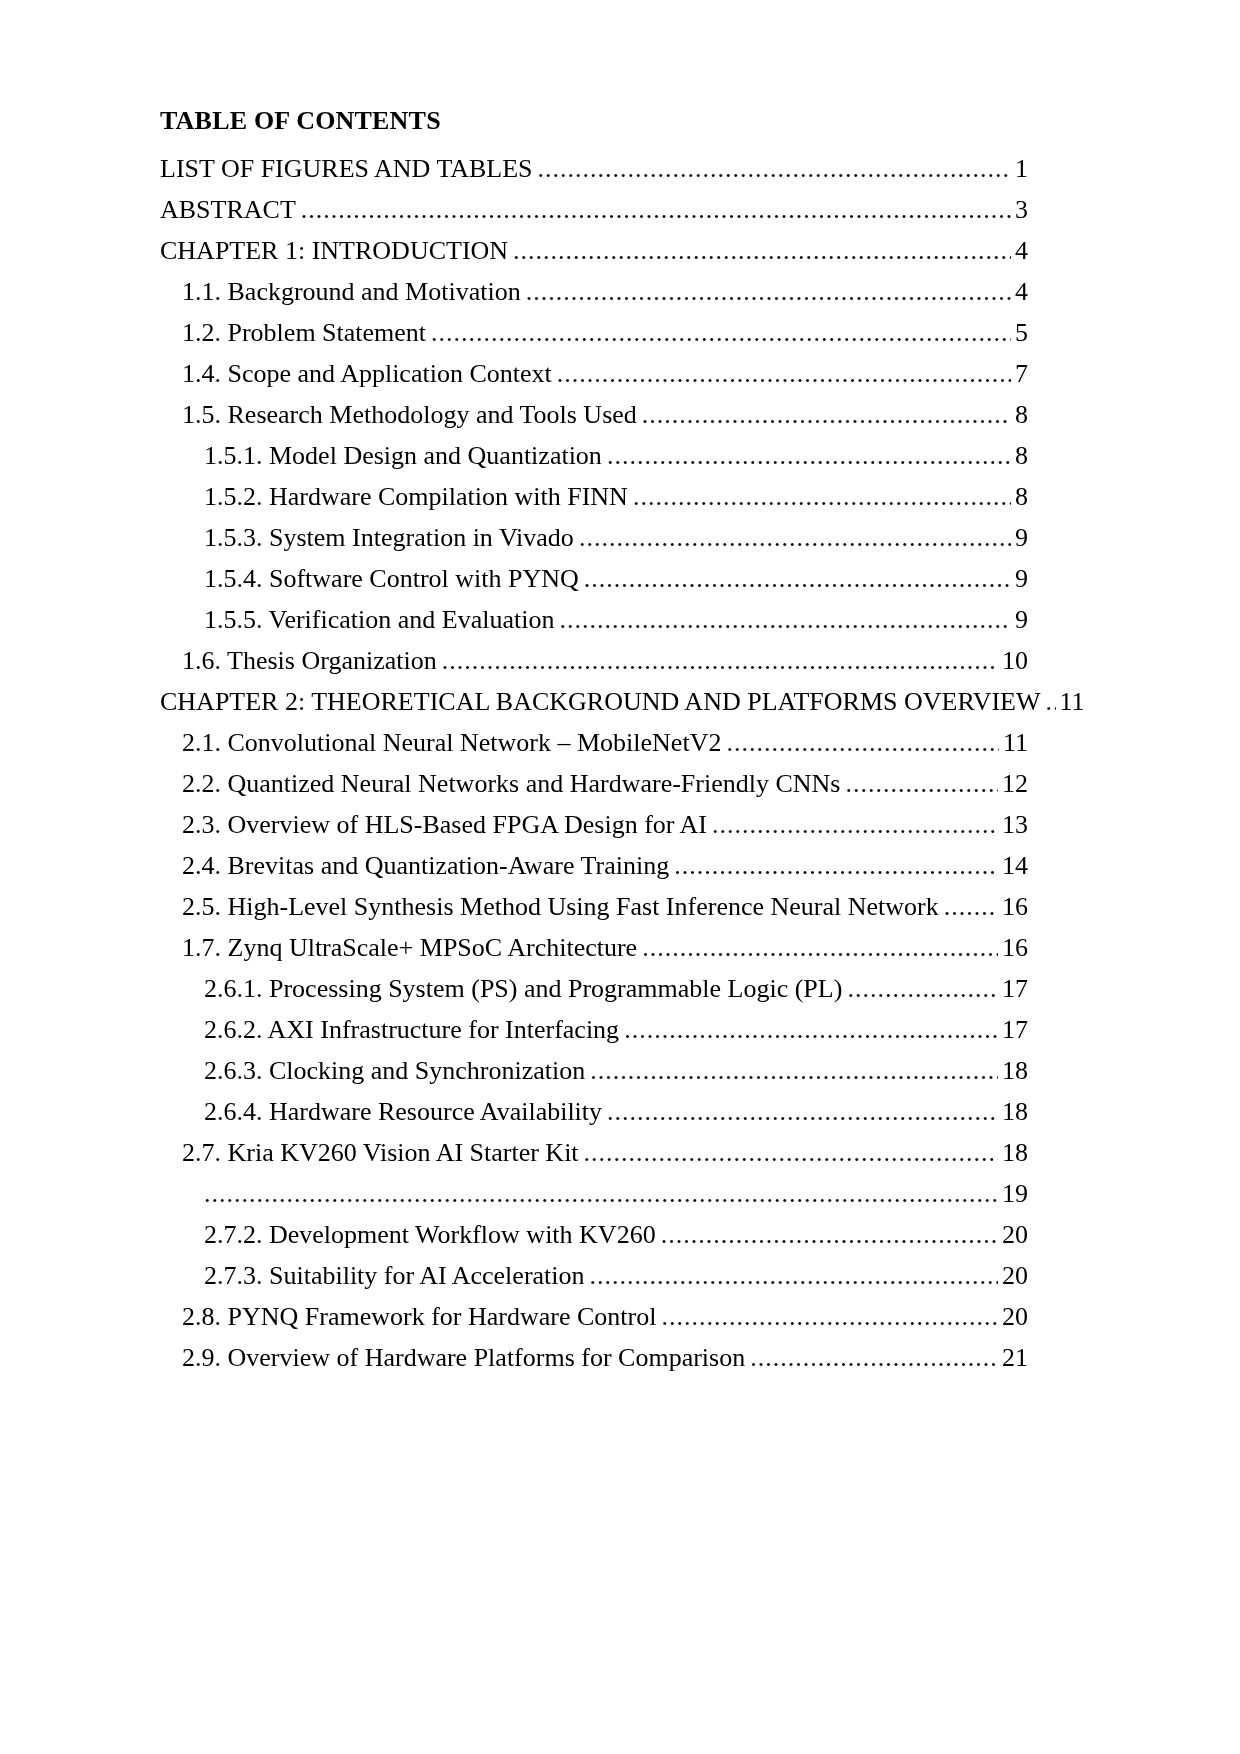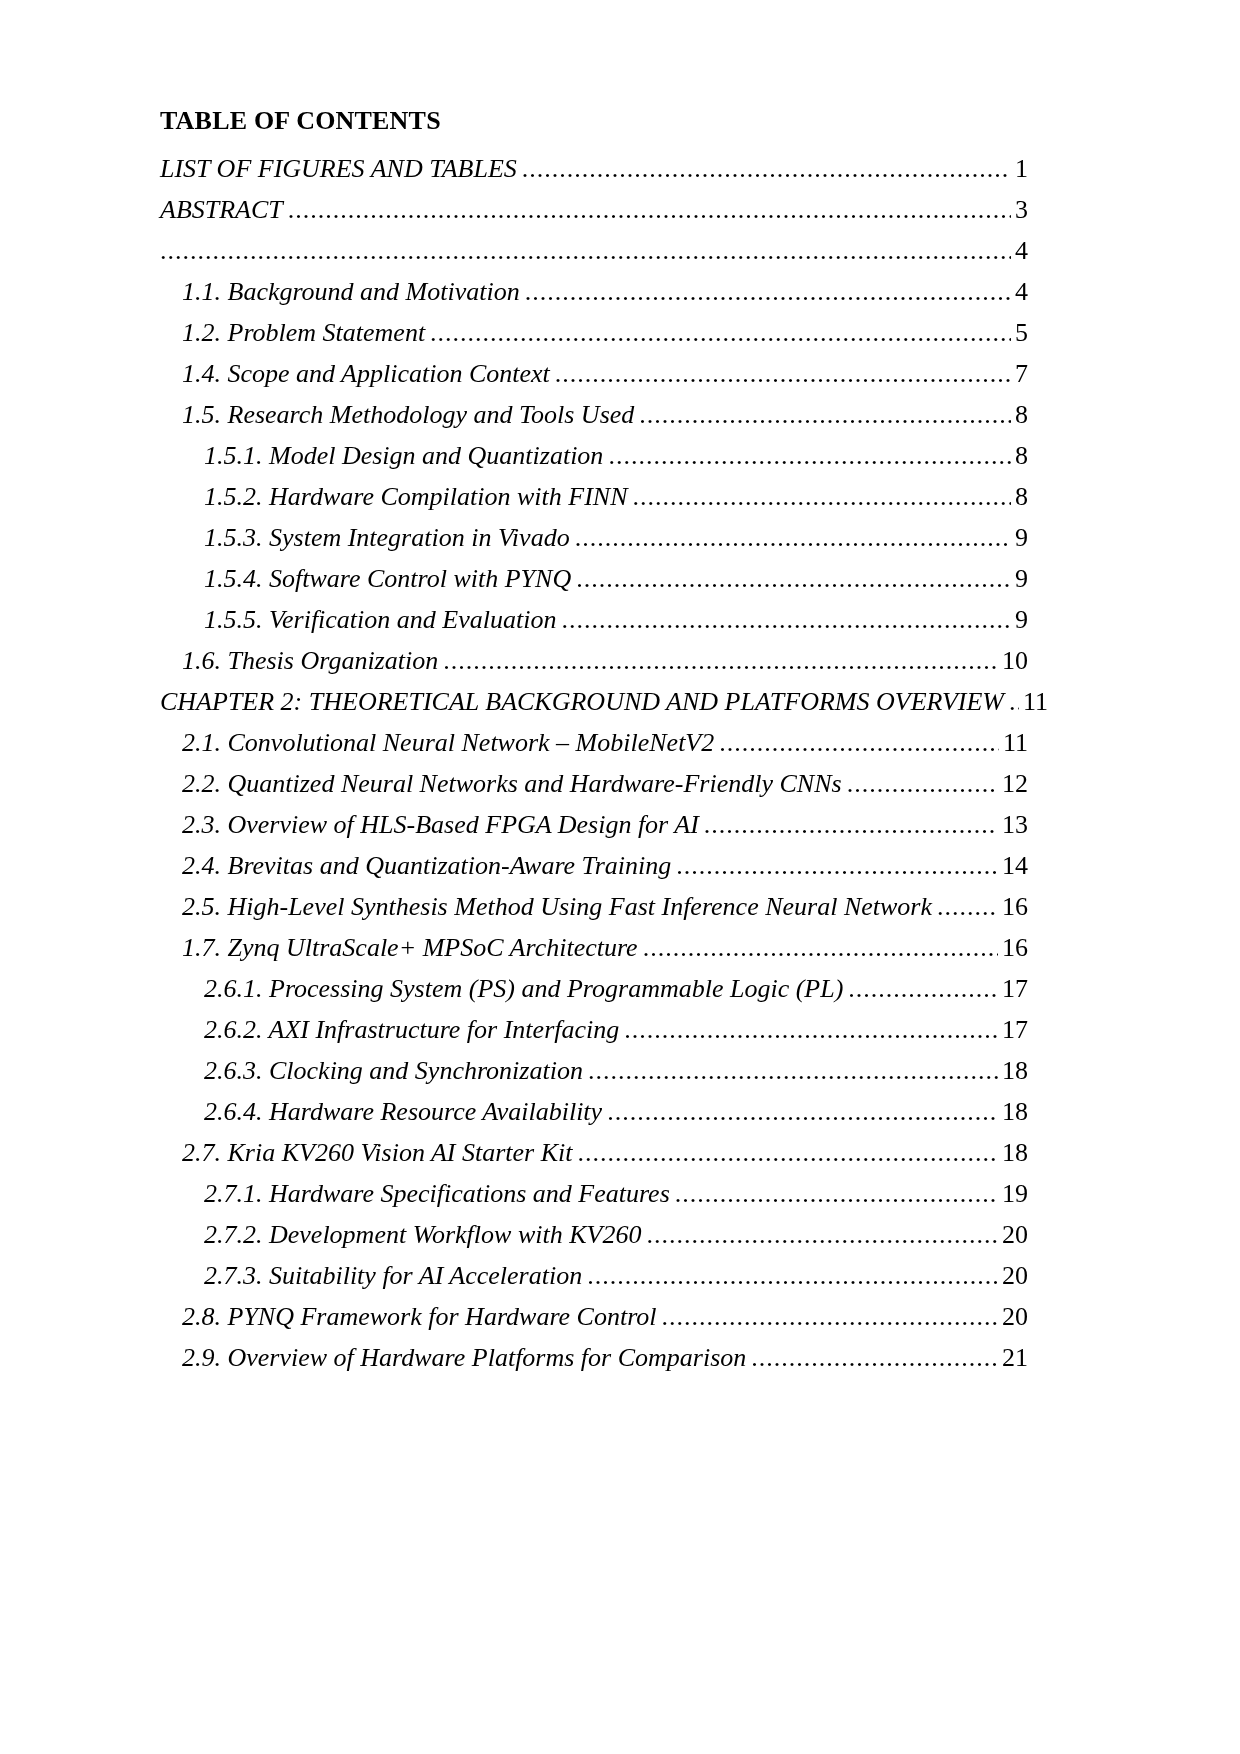--- a/index.html
+++ b/index.html
@@ -29,21 +29,20 @@
     align-items: baseline;
     font-size: 26px;
     line-height: 41px;
     white-space: nowrap;
   }
   .toc-row.level-1 { padding-left: 22px; }
   .toc-row.level-2 { padding-left: 44px; }
   .toc-label {
     flex: 0 0 auto;
     padding-right: 5px;
-    font-style: italic;
   }
   .toc-leader {
     flex: 1 1 auto;
     overflow: hidden;
     white-space: nowrap;
     min-width: 10px;
   }
   .toc-leader::after {
     content: "...................................................................................................................................................................................................................................................................................................";
     letter-spacing: 1px;
@@ -66,20 +65,21 @@
     <span class="toc-page">1</span>
   </div>
 
   <div class="toc-row level-0">
     <span class="toc-label">ABSTRACT</span>
     <span class="toc-leader"></span>
     <span class="toc-page">3</span>
   </div>
 
   <div class="toc-row level-0">
+    <span class="toc-label">CHAPTER 1: INTRODUCTION</span>
     <span class="toc-leader"></span>
     <span class="toc-page">4</span>
   </div>
 
   <div class="toc-row level-1">
     <span class="toc-label">1.1. Background and Motivation</span>
     <span class="toc-leader"></span>
     <span class="toc-page">4</span>
   </div>
 
@@ -204,21 +204,20 @@
     <span class="toc-page">18</span>
   </div>
 
   <div class="toc-row level-1">
     <span class="toc-label">2.7. Kria KV260 Vision AI Starter Kit</span>
     <span class="toc-leader"></span>
     <span class="toc-page">18</span>
   </div>
 
   <div class="toc-row level-2">
-    <span class="toc-label">2.7.1. Hardware Specifications and Features</span>
     <span class="toc-leader"></span>
     <span class="toc-page">19</span>
   </div>
 
   <div class="toc-row level-2">
     <span class="toc-label">2.7.2. Development Workflow with KV260</span>
     <span class="toc-leader"></span>
     <span class="toc-page">20</span>
   </div>
 

